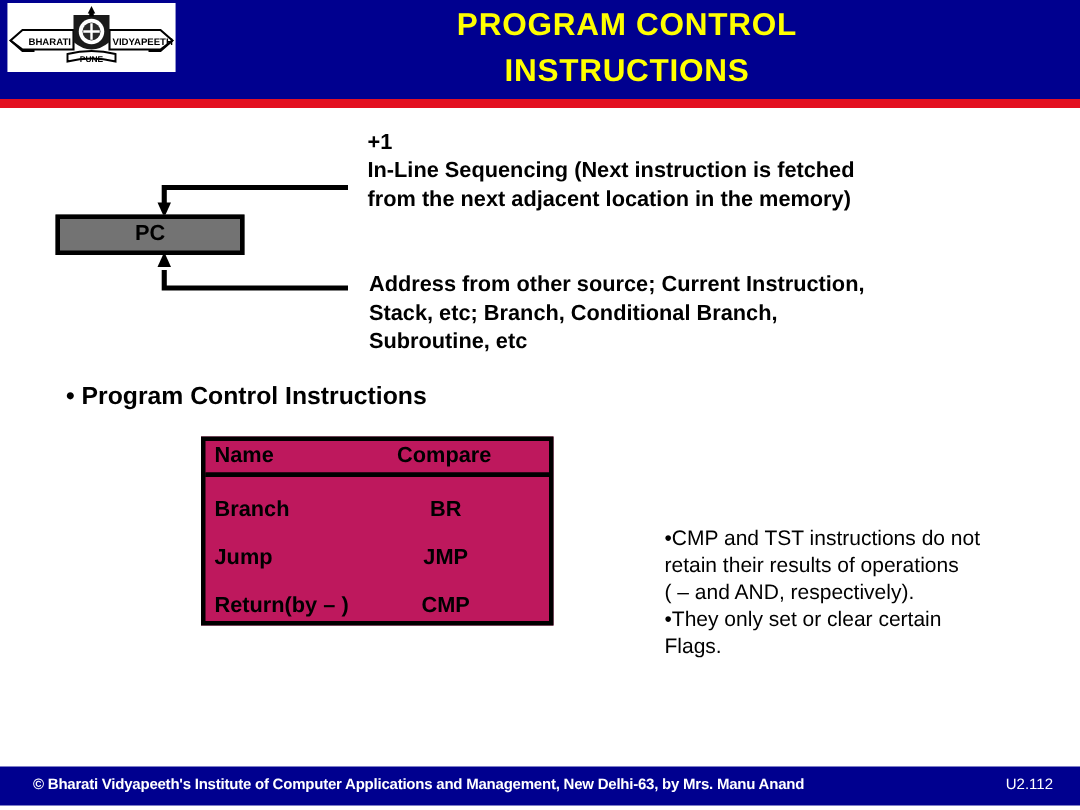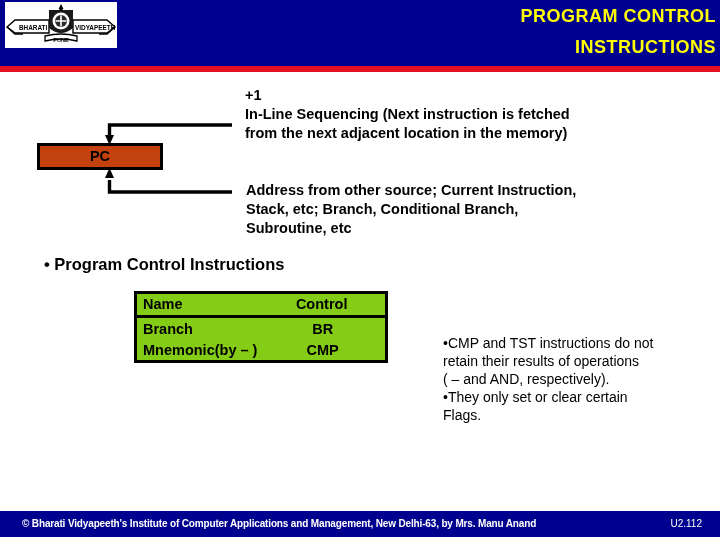--- a/index.html
+++ b/index.html
@@ -35,23 +35,23 @@
     width: 112px; height: 46px;
     background: #ffffff;
     overflow: hidden;
   }
   #logo-box svg { display: block; }
 
   #slide-title {
     position: absolute;
     left: 120px; top: 1px;
     width: 596px;
-    text-align: right;
+    text-align: center;
     color: #ffff00;
-    font-size: 18px;
+    font-size: 21px;
     font-weight: bold;
     line-height: 31px;
     letter-spacing: 0.5px;
     white-space: pre-line;
   }
 
   
   .body-text {
     position: absolute;
     color: #000000;
@@ -83,41 +83,41 @@
     position: absolute;
     left: 0; top: 0;
     width: 720px; height: 540px;
     pointer-events: none;
   }
   #pc-box {
     position: absolute;
     left: 37px; top: 143px;
     width: 126px; height: 27px;
     border: 3px solid #000000;
-    background: #c2410c;
+    background: #737373;
     box-sizing: border-box;
   }
   #pc-label {
     position: absolute;
     left: 0; top: 0;
     width: 120px; height: 21px;
     line-height: 21px;
     text-align: center;
     font-size: 14.5px;
     font-weight: bold;
     color: #000000;
   }
 
   
   #instr-table {
     position: absolute;
     left: 134px; top: 291px;
-    width: 254px;
+    width: 235px;
     border: 3px solid #000000;
-    background: #84cc16;
+    background: #be185d;
     box-sizing: border-box;
     border-collapse: collapse;
   }
   #instr-table table {
     width: 100%;
     border-collapse: collapse;
     font-size: 14.5px;
     font-weight: bold;
     color: #000000;
   }
@@ -128,35 +128,35 @@
     font-weight: bold;
     text-align: left;
     border-bottom: 3px solid #000000;
   }
   #instr-table thead th.mnem-head {
     text-align: center;
     padding-left: 0;
     padding-right: 28px;
   }
   #instr-table tbody td {
-    padding: 1px 0 0 6px;
+    padding: 12px 0 0 6px;
     height: 20px;
     line-height: 20px;
     text-align: left;
   }
   #instr-table tbody td.mnem-cell {
     text-align: center;
     padding-left: 0;
     padding-right: 26px;
   }
 
   
   #side-note {
     position: absolute;
-    left: 443px; top: 334px;
+    left: 443px; top: 349px;
     width: 272px;
     color: #000000;
     font-size: 14px;
     font-weight: normal;
     line-height: 18px;
     white-space: pre-line;
   }
 
   
   #footer-band {
@@ -240,30 +240,34 @@
 Stack, etc; Branch, Conditional Branch,
 Subroutine, etc</div>
 
 <div id="bullet-heading">• Program Control Instructions</div>
 
 <div id="instr-table">
   <table>
     <thead>
       <tr>
         <th>Name</th>
-        <th class="mnem-head">Control</th>
+        <th class="mnem-head">Compare</th>
       </tr>
     </thead>
     <tbody>
       <tr>
         <td>Branch</td>
         <td class="mnem-cell">BR</td>
       </tr>
       <tr>
-        <td>Mnemonic(by – )</td>
+        <td>Jump</td>
+        <td class="mnem-cell">JMP</td>
+      </tr>
+      <tr>
+        <td>Return(by – )</td>
         <td class="mnem-cell">CMP</td>
       </tr>
     </tbody>
   </table>
 </div>
 
 <div id="side-note">•CMP and TST instructions do not
 retain their  results of operations
 ( – and AND, respectively).
 •They only set or clear certain

